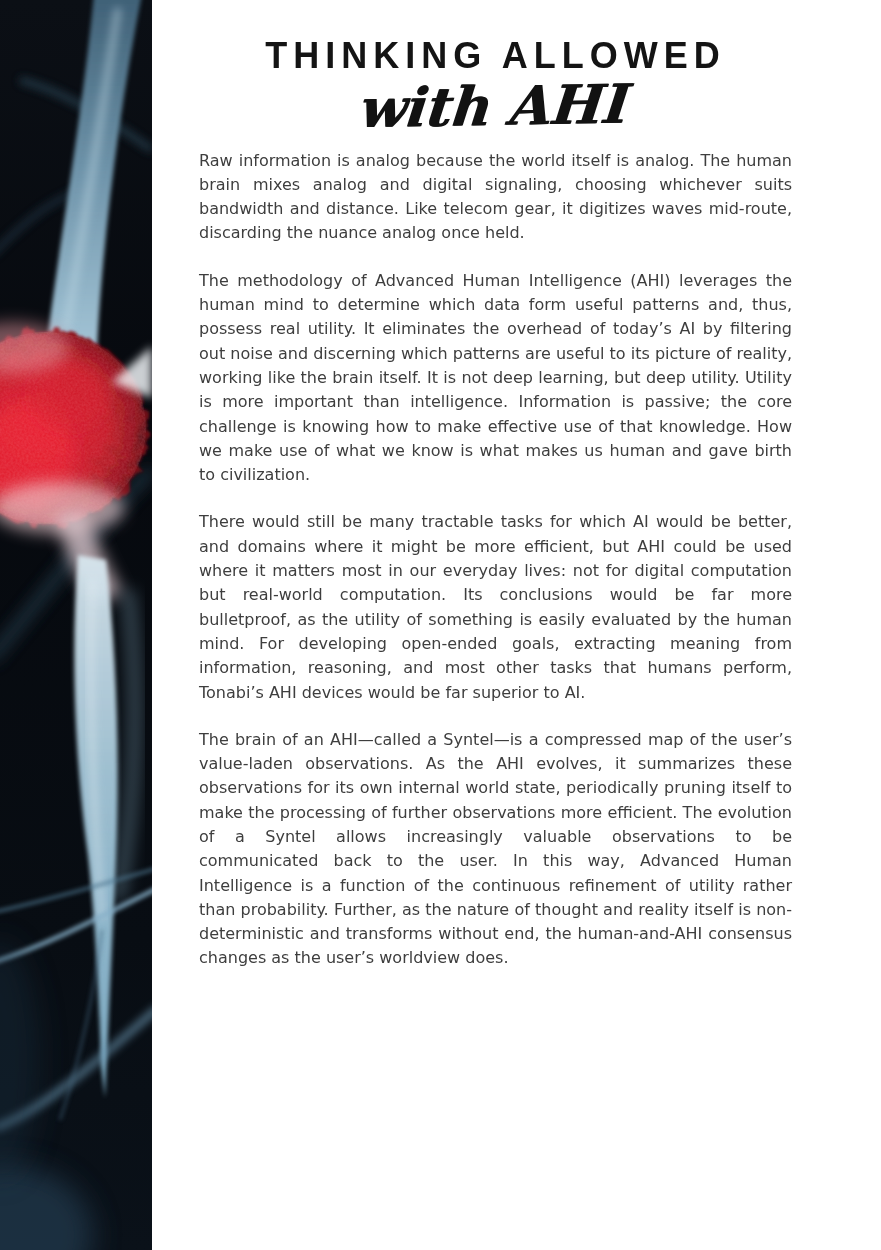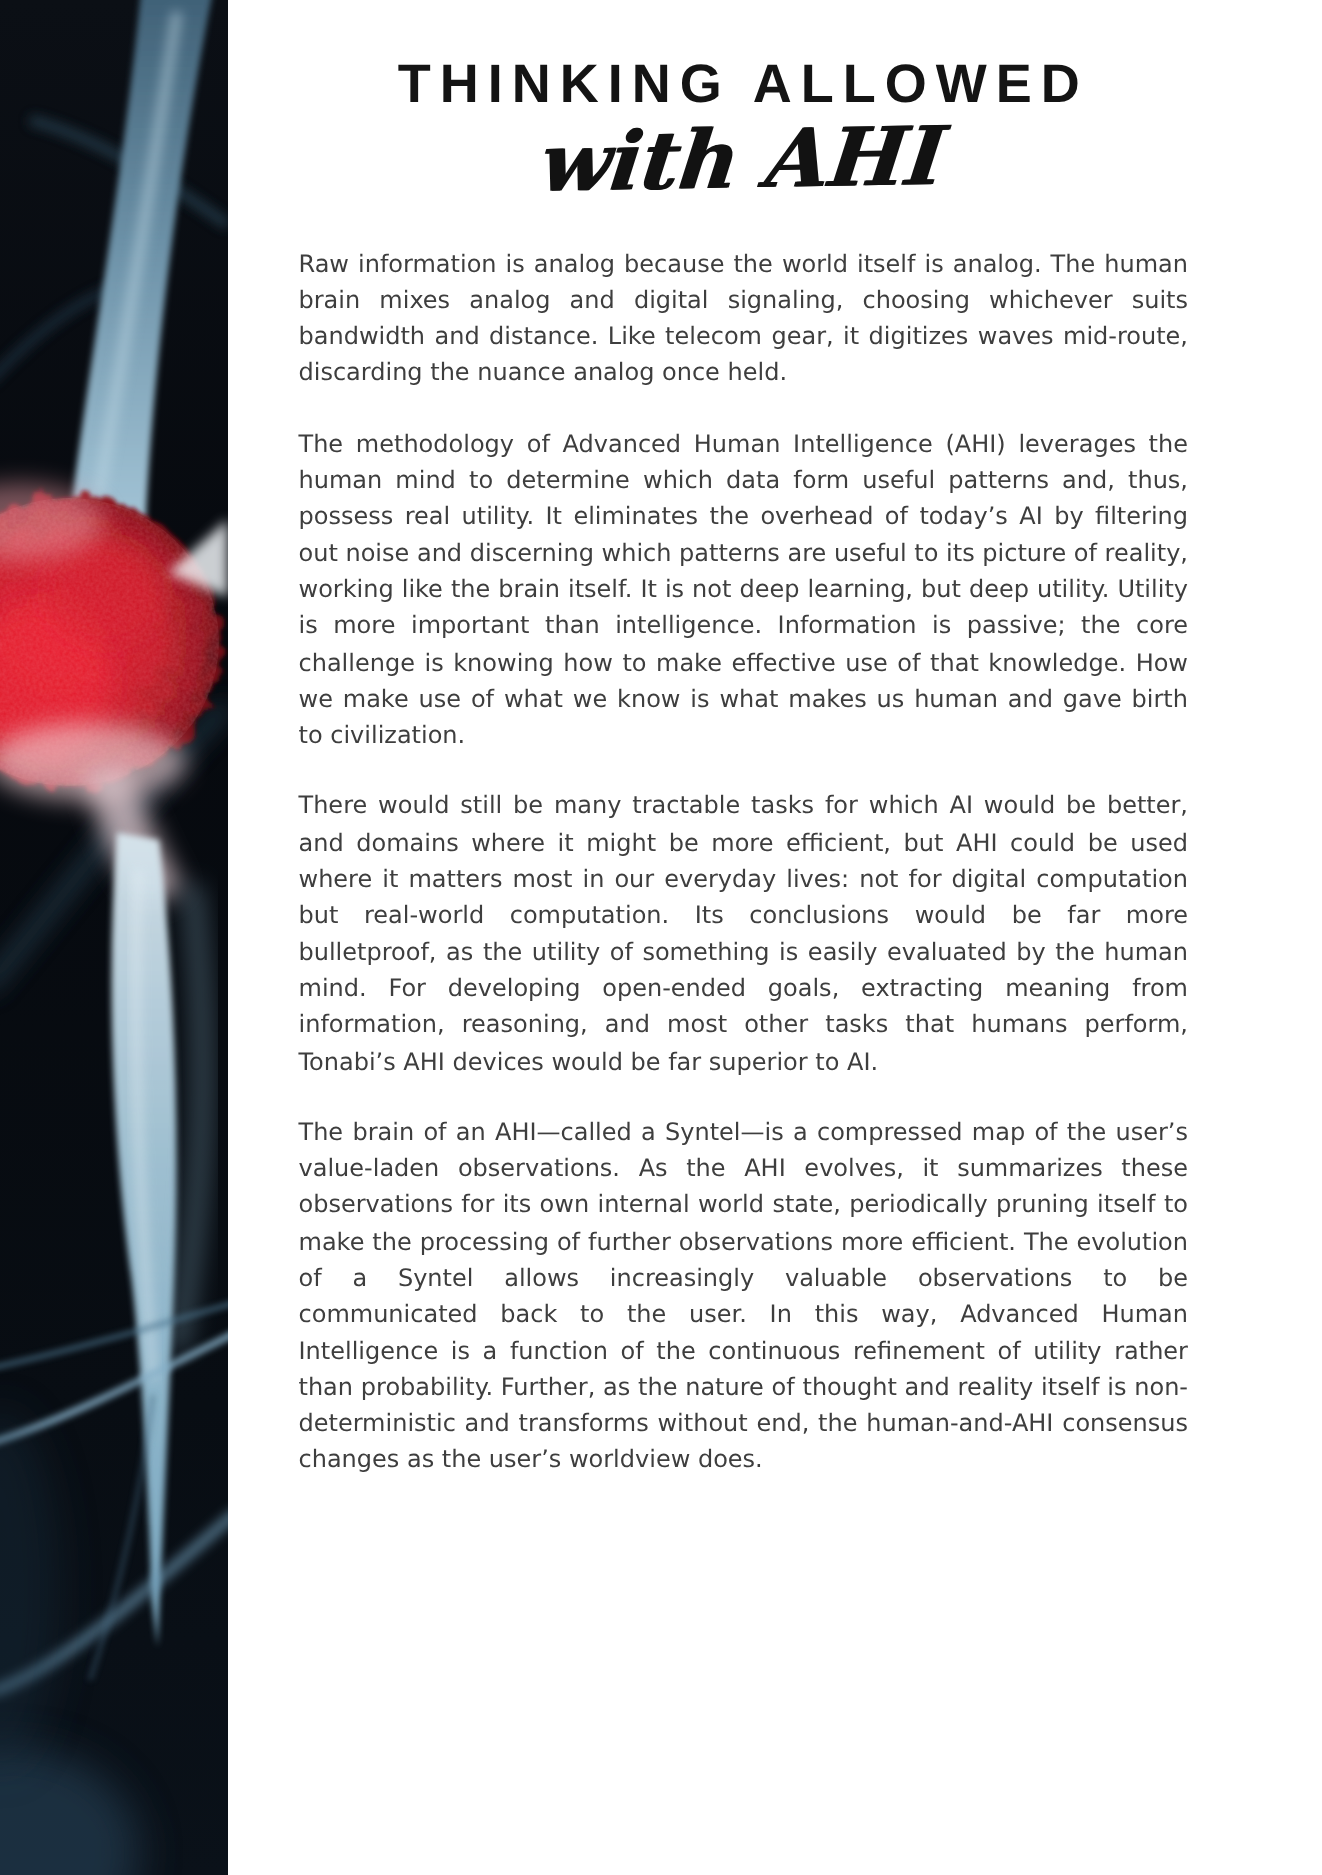--- a/index.html
+++ b/index.html
@@ -36,21 +36,21 @@
     display:inline-block;
     font-family:"DejaVu Serif", serif;
     font-style:italic;
     font-weight:700;
     font-size:54px;
     color:#121212;
     line-height:1.1;
     transform:skewX(-8deg) rotate(-1deg);
     text-shadow:1px 0 0 #121212;
   }
-  .body-text { margin-top:27px; }
+  .body-text { margin-top:12px; }
   .body-text p {
     font-family:"DejaVu Sans", "Liberation Sans", sans-serif;
     font-size:16px;
     line-height:24.3px;
     color:#3e3e3e;
     text-align:justify;
     margin-bottom:23px;
   }
 </style>
 </head>

